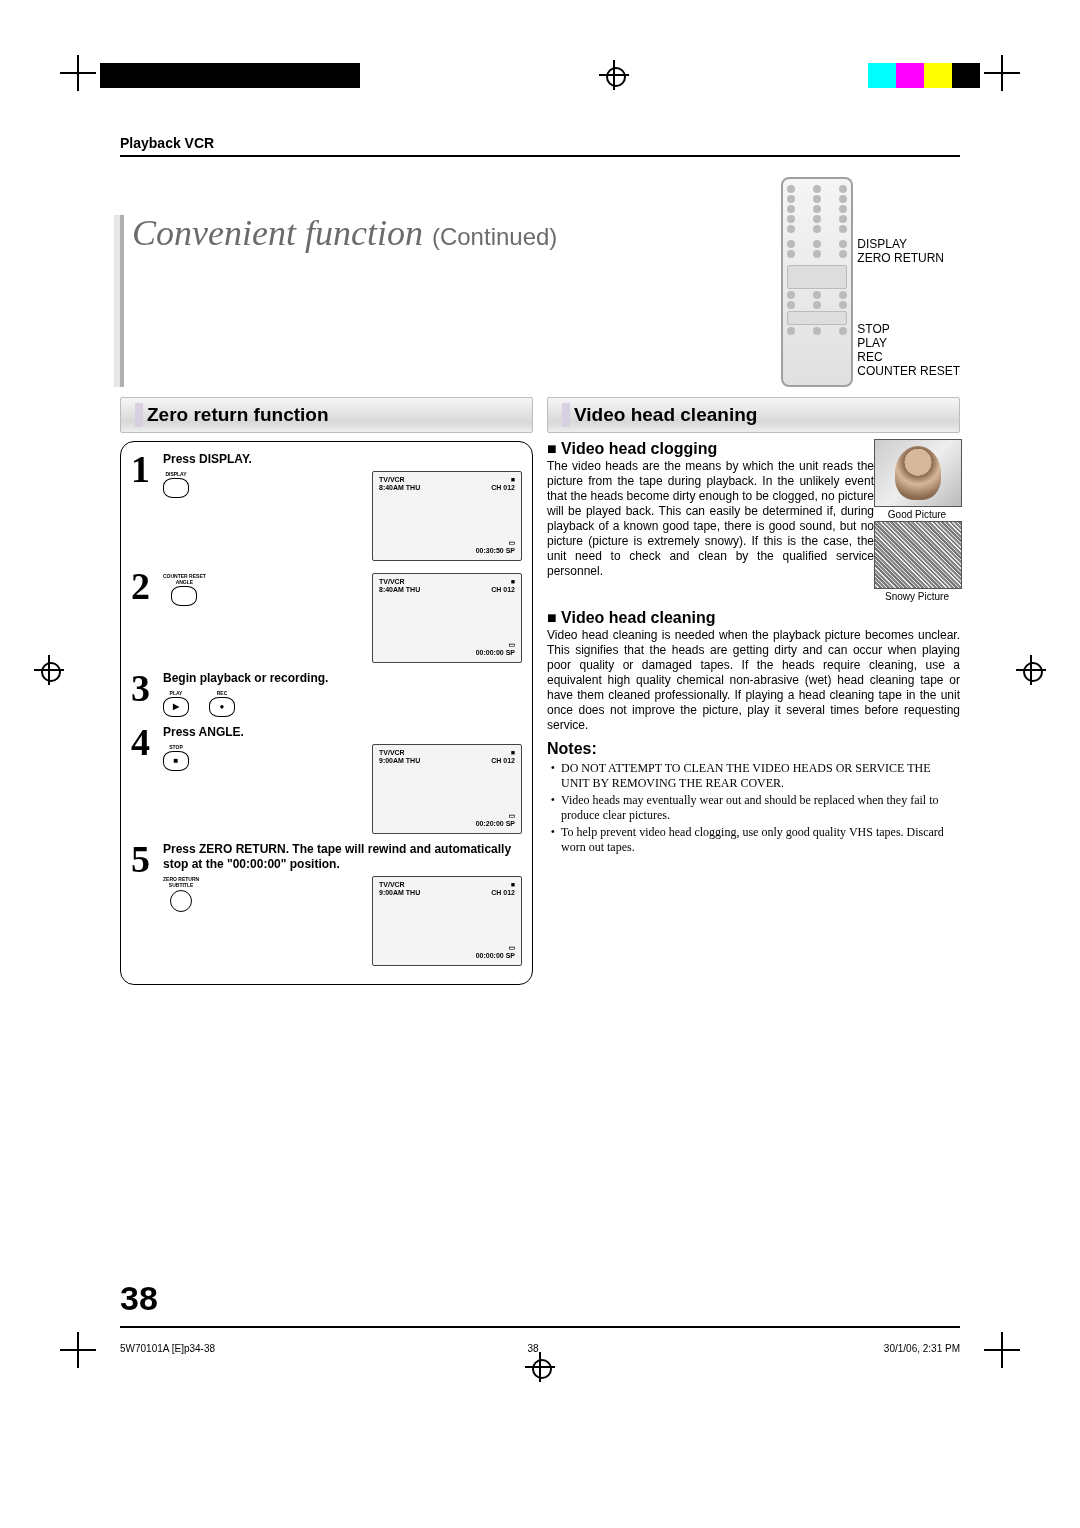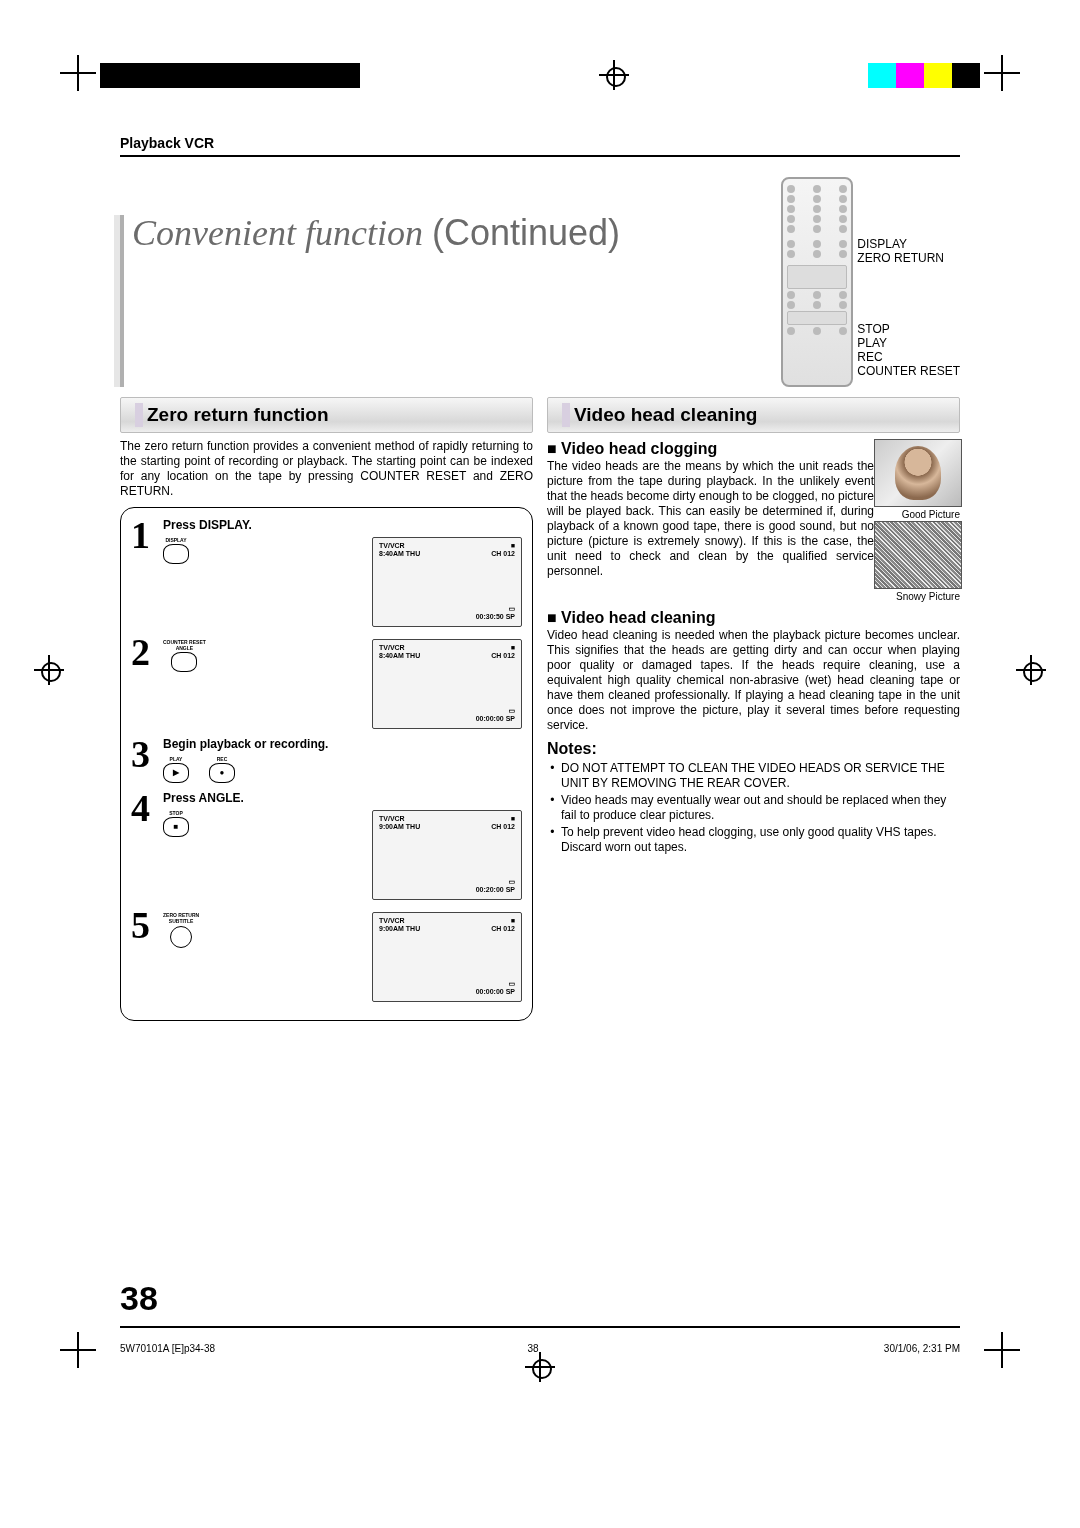--- a/index.html
+++ b/index.html
@@ -58,21 +58,21 @@
     font-family: Georgia, 'Times New Roman', serif;
     font-size: 36px;
     font-weight: normal;
     color: #6b6b6b;
     border-left: 4px solid #b0b0b0;
     box-shadow: -6px 0 0 0 #e6e6e6;
     padding-left: 8px;
     line-height: 1;
     margin-top: 38px;
   }
-  .page-title .cont { font-style: normal; font-family: Arial, sans-serif; font-size: 36px; color:#6b6b6b; }
+  .page-title .cont { font-style: normal; font-family: Arial, sans-serif; font-size: 24px; color:#6b6b6b; }
 
   .remote-wrap { margin-left:auto; display:flex; gap:4px; align-items:flex-start; }
   .remote {
     width: 72px; height: 210px;
     border: 2px solid #a0a0a0;
     border-radius: 8px;
     background: linear-gradient(#f5f5f5,#e0e0e0);
     position: relative;
     box-sizing: border-box;
     padding: 6px 4px;
@@ -145,21 +145,21 @@
   .osd .tc { position:absolute; top:12px; left:6px; }
   .osd .trc { position:absolute; top:12px; right:6px; }
   .osd .br { position:absolute; bottom:4px; right:6px; }
   .osd .brm { position:absolute; bottom:12px; right:6px; }
 
   .tiny-sym { font-size:8px; }
 
   .subhead { font-weight: bold; font-size: 16px; margin-top: 4px; }
   .subhead::before { content: "■ "; }
 
-  .pic-stack { float: right; width: 86px; text-align:right; font-size: 10px; }
+  .pic-stack { float: right; width: 86px; text-align:center; font-size: 10px; }
   .pic {
     width: 86px; height: 66px;
     border: 1px solid #555;
     margin-bottom: 2px;
     background: linear-gradient(135deg,#ccc 0%,#eee 50%,#bbb 100%);
     display:flex; align-items:center; justify-content:center;
     overflow:hidden;
   }
   .pic.snow {
     background:
@@ -194,21 +194,21 @@
   }
   .footer .mid { position:absolute; left:48.5%; }
 
   .side-reg { position:absolute; top: 655px; }
   .side-reg.left { left: 34px; }
   .side-reg.right { right: 34px; }
   .side-reg .reg { width:30px; height:30px; position:relative; }
 
   .bot-reg { position:absolute; bottom: 176px; left: 50%; margin-left:-15px; }
   .colR .intro { text-align: justify; }
-  ul.notes { padding-left: 4px; margin: 2px 0; }
+  ul.notes { padding-left: 4px; margin: 2px 0; font-family: Liberation Serif, serif; }
 </style>
 </head>
 <body>
 
 <div class="page">
 
   <div class="calbar">
     <div class="black"></div>
     <div class="spacer"></div>
     <div class="reg">
@@ -324,21 +324,20 @@
         </div>
       </div>
     </div>
 
     <div class="cols">
 
       <div class="col">
         <div class="sect-title">
             <span class="hl">Zero return function</span>
           </div>
-        <div class="intro" style="text-align:justify">The zero return function provides a convenient method of rapidly returning to the starting point of recording or playback. The starting point can be indexed for any location on the tape by pressing COUNTER RESET and ZERO RETURN.</div>
 
         <div class="steps-box">
             <div class="step">
               <div class="step-num">1</div>
               <div class="step-body">
                 <div>Press DISPLAY.</div>
                 <div class="step-row">
                   <div style="display: flex; gap: 20px;">
                     <div class="keycap">
                       <div>DISPLAY</div>
@@ -420,20 +419,21 @@
                     <div class="trc">CH 012</div>
                     <div class="brm">▭</div>
                     <div class="br">00:20:00  SP</div>
                   </div>
                 </div>
               </div>
             </div>
             <div class="step">
               <div class="step-num">5</div>
               <div class="step-body">
+                <div>Press ZERO RETURN. The tape will rewind and automatically stop at the "00:00:00" position.</div>
                 <div class="step-row">
                   <div style="display: flex; gap: 20px;">
                     <div class="keycap">
                       <div>ZERO RETURN</div>
                       <div>SUBTITLE</div>
                       <div class="cap round"></div>
                     </div>
                   </div>
                   <div class="osd">
                     <div class="tl">TV/VCR</div>

